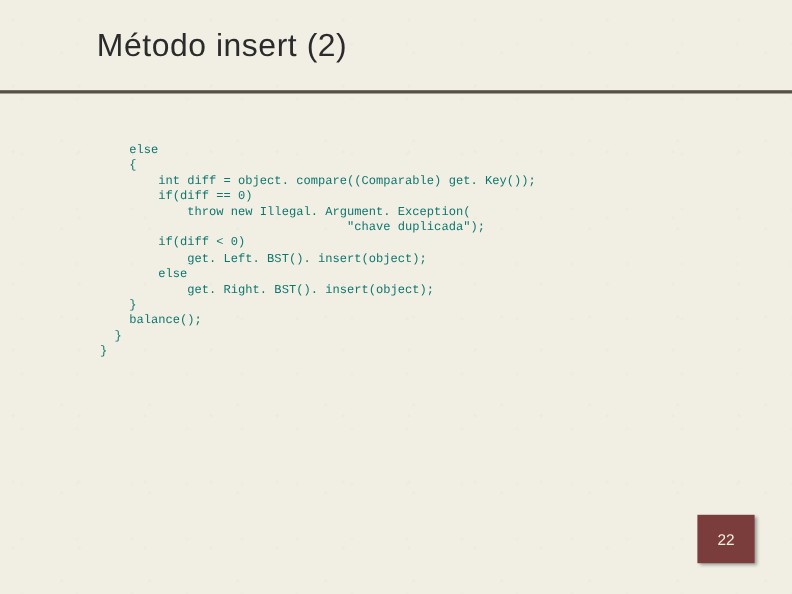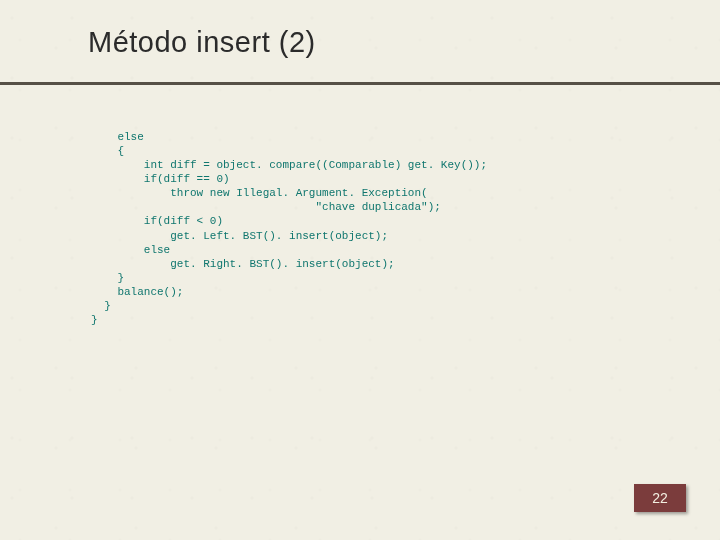--- a/index.html
+++ b/index.html
@@ -43,21 +43,21 @@
     font-size: 11px;
     line-height: 1.28;
     color: #0f766e;
     white-space: pre;
   }
   .page-num-box {
     position: absolute;
     right: 34px;
     bottom: 28px;
     width: 52px;
-    height: 28px;
+    height: 44px;
     background: #7b3c3c;
     color: #f3efe1;
     font-size: 14px;
     display: flex;
     align-items: center;
     justify-content: center;
     font-family: Verdana, Geneva, sans-serif;
     box-shadow: 2px 2px 3px rgba(0,0,0,0.35);
   }
 </style>

